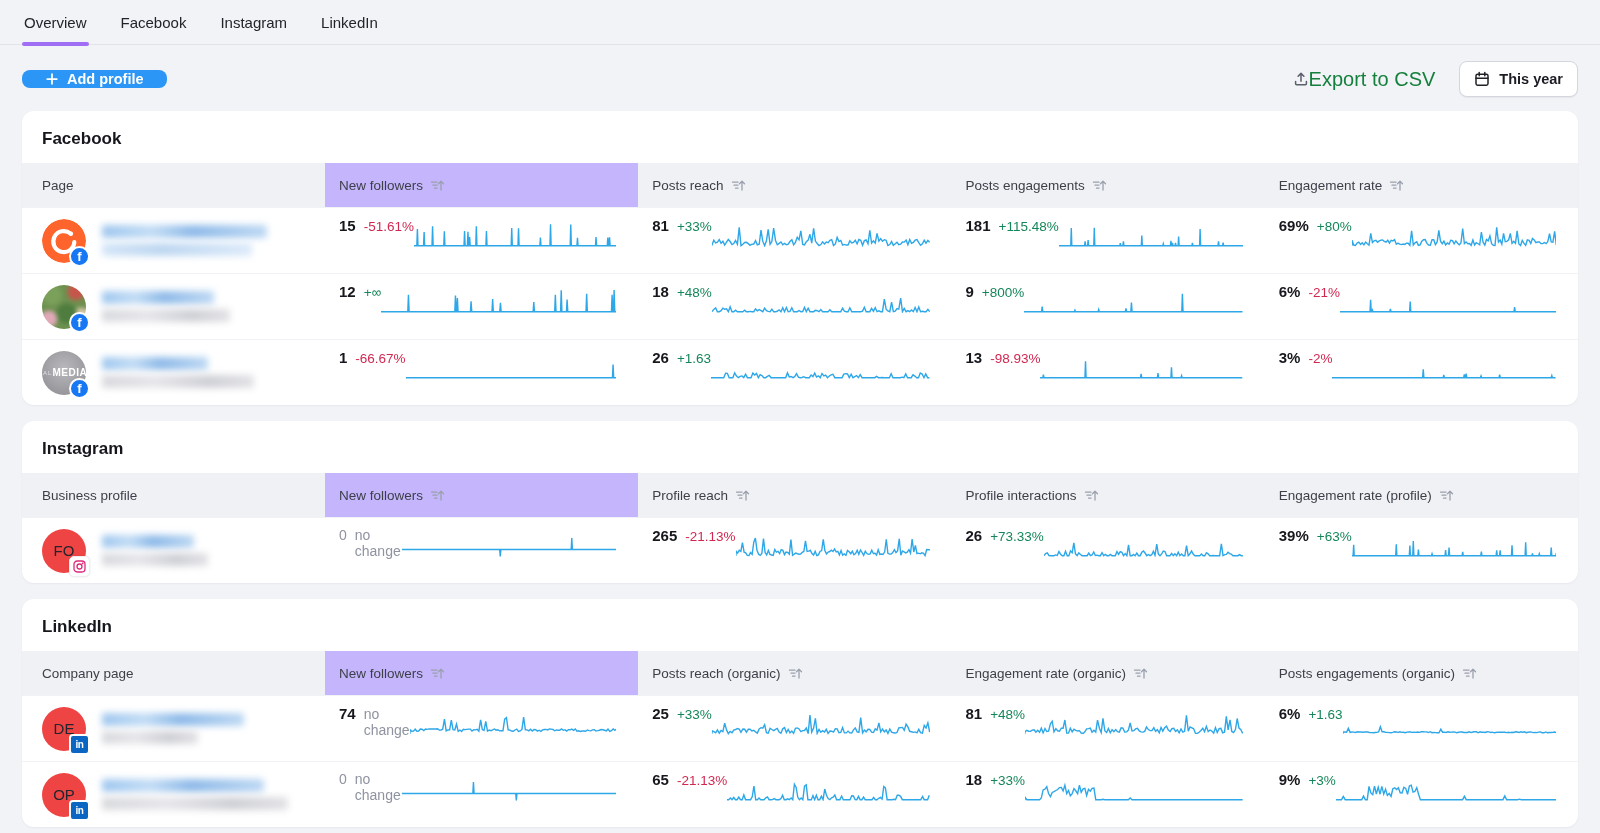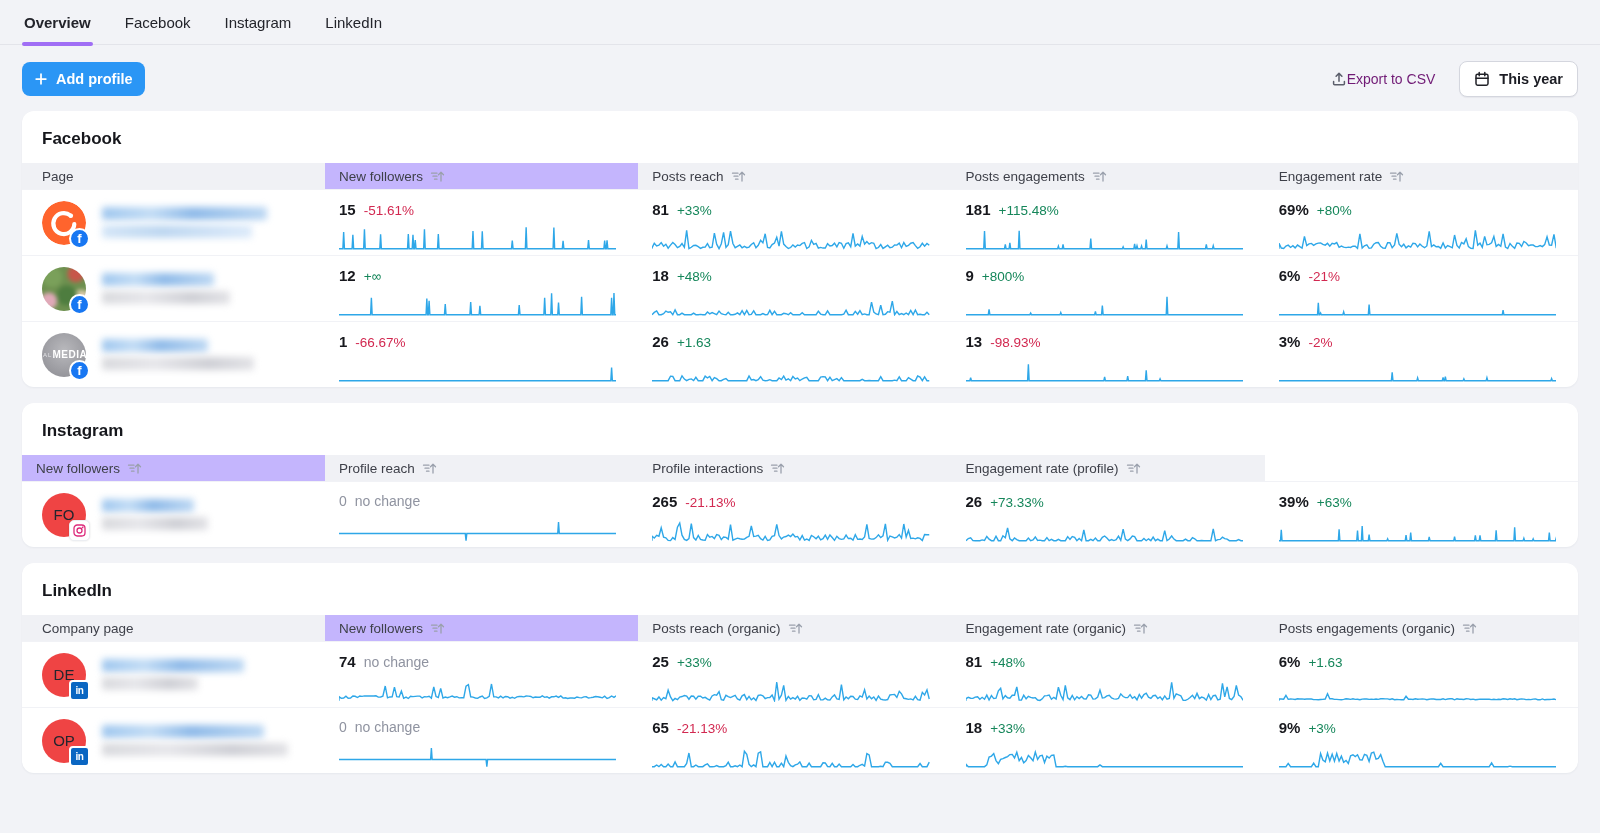--- a/index.html
+++ b/index.html
@@ -10,33 +10,33 @@
   *{box-sizing:border-box}
   html,body{margin:0;padding:0}
   body{
     width:1600px;height:833px;overflow:hidden;
     background:#f2f3f7;color:#1b1c22;
     font-family:"Liberation Sans",sans-serif;
   }
   
   .tabbar{display:flex;gap:30px;padding:0 22px;border-bottom:1px solid #e3e4ea;height:45px;align-items:flex-end}
   .tab{padding:10px 2px 13px;font-size:15px;color:#23242b;cursor:pointer;position:relative;white-space:nowrap}
-  .tab.active{font-weight:700}
+  .tab.active{font-weight:400}
   .tab.active::after{content:'';position:absolute;left:0;right:0;bottom:-2px;height:4px;border-radius:2px;background:var(--purple)}
   
   .toolbar{display:flex;align-items:center;justify-content:space-between;padding:16px 22px 14px}
-  .btn-primary{background:var(--blue);color:#fff;border:none;border-radius:8px;height:34px;padding:0 12px;font-size:14.5px;font-weight:700;display:flex;align-items:center;gap:8px;cursor:pointer;font-family:inherit}
+  .btn-primary{background:var(--blue);color:#fff;border:none;border-radius:8px;height:18px;padding:0 23px;font-size:14.5px;font-weight:700;display:flex;align-items:center;gap:8px;cursor:pointer;font-family:inherit}
   .toolbar-right{display:flex;align-items:center;gap:24px}
-  .export-link{display:flex;align-items:center;gap:0;color:#701a75;font-size:14px;cursor:pointer}
+  .export-link{display:flex;align-items:center;gap:0;color:#15803d;font-size:20px;cursor:pointer}
   .btn-outline{background:#fff;border:1px solid #d4d6de;border-radius:8px;height:36px;padding:1px 14px;display:flex;align-items:center;gap:9px;font-size:14.5px;font-weight:600;color:#1c1d24;cursor:pointer;box-shadow:0 1px 1px rgba(27,28,34,.05);font-family:inherit}
   
   .card{background:#fff;border-radius:12px;margin:0 22px 16px;overflow:hidden;box-shadow:0 1px 2px rgba(27,31,59,.05)}
   .card-title{font-size:17px;font-weight:700;padding:18px 20px 14px;color:#16171c}
   .thead,.trow{display:grid;grid-template-columns:303px 1fr 1fr 1fr 1fr}
-  .th{background:#f0f1f5;height:26px;display:flex;align-items:center;gap:7px;font-size:13.5px;color:#3e4049;padding:0 10px 0 14px;cursor:pointer}
+  .th{background:#f0f1f5;height:44px;display:flex;align-items:center;gap:7px;font-size:13.5px;color:#3e4049;padding:0 10px 0 14px;cursor:pointer}
   .th.entity{padding-left:20px}
   .th.sorted{background:#c4b5fd}
   .trow{min-height:66px;border-top:1px solid #f1f2f6}
   .entity-cell{display:flex;align-items:center;gap:16px;padding:10px 10px 10px 20px;cursor:pointer}
   .avatar{position:relative;width:44px;height:44px;flex:none}
   .av-core{width:44px;height:44px;border-radius:50%;overflow:hidden;position:relative}
   .init-av{background:#ef4444;display:flex;align-items:center;justify-content:center;font-size:15px;color:#23252e;width:100%;height:100%}
   .photo-av{width:100%;height:100%;position:relative}
   .photo-av .tex{position:absolute;inset:-5px;filter:blur(2px);
     background:
@@ -52,21 +52,21 @@
   .cloud-av .w3{font-size:5px;color:#d0d0d4}
   .badge{position:absolute;right:-4px;bottom:-4px;width:21px;height:21px;display:flex;align-items:center;justify-content:center;border:2px solid #fff}
   .badge.facebook{background:var(--fb);border-radius:50%;color:#fff;font-weight:700;font-size:13px}
   .badge.linkedin{background:var(--li);border-radius:4px;color:#fff;font-weight:700;font-size:10px;letter-spacing:-.5px}
   .badge.instagram{background:#fff;border-radius:5px;border:1px solid #eceef2;box-shadow:0 0 2px rgba(0,0,0,.12)}
   .blur-lines{display:flex;flex-direction:column;gap:5px}
   .bl{height:13px;border-radius:2px;filter:blur(3.5px)}
   .bl.blue{background:linear-gradient(90deg,#9ec6ee,#c2dcf5 30%,#8db9e8 55%,#bdd8f3)}
   .bl.lightblue{background:linear-gradient(90deg,#d3e5f7,#bcd6f0 40%,#dceafa)}
   .bl.gray{background:linear-gradient(90deg,#d8d9dd,#e6e6ea 35%,#cecfd5 70%,#e2e2e6)}
-  .metric-cell{padding:9px 22px 4px 14px;display:flex;flex-direction:column;justify-content:center}
+  .metric-cell{padding:9px 22px 4px 14px;display:flex;justify-content:center}
   .vline{display:flex;align-items:baseline;gap:8px;font-size:13.5px;margin-bottom:2px}
   .val{font-weight:700;font-size:15px;color:#17181d}
   .val.muted{color:var(--muted);font-weight:400;font-size:14px}
   .chg.up{color:var(--green)}
   .chg.down{color:var(--red)}
   .chg.neutral{color:var(--muted);font-size:14px}
   svg.spark{width:100%;height:30px;display:block}
   .icon{display:inline-flex;flex:none}
 </style>
 </head>
@@ -309,20 +309,23 @@
           </div>
           <svg class="spark" viewBox="0 0 280 34" preserveAspectRatio="none">
             <path d="M0 32.5 L0 32.5 L2.3 32.5 L4.7 32.5 L7 32.5 L9.3 32.5 L11.7 32.5 L14 32.5 L16.3 32.5 L18.7 32.5 L21 32.5 L23.3 32.5 L25.7 32.5 L28 32.5 L30.3 32.5 L32.7 32.5 L35 32.5 L37.3 32.5 L39.7 32.5 L42 32.5 L44.3 32.5 L46.7 32.5 L49 32.5 L51.3 32.5 L53.7 32.5 L56 32.5 L58.3 32.5 L60.7 32.5 L63 32.5 L65.3 32.5 L67.7 32.5 L70 32.5 L72.3 32.5 L74.7 32.5 L77 32.5 L79.3 32.5 L81.7 32.5 L84 32.5 L86.3 32.5 L88.7 32.5 L91 32.5 L93.3 32.5 L95.7 32.5 L98 32.5 L100.3 32.5 L102.7 32.5 L105 32.5 L107.3 32.5 L109.7 32.5 L112 32.5 L113.5 32.5 L114.3 22.9 L115.1 32.5 L116.7 32.5 L119 32.5 L121.3 32.5 L123.7 32.5 L126 32.5 L128.3 32.5 L130.7 32.5 L133 32.5 L135.3 32.5 L137.7 32.5 L139.2 32.5 L140 29.3 L140.8 32.5 L142.3 32.5 L144.7 32.5 L147 32.5 L149.3 32.5 L151.7 32.5 L154 32.5 L156.3 32.5 L158.7 32.5 L161 32.5 L163.3 32.5 L164.89999999999998 32.5 L165.7 28.9 L166.5 32.5 L167.2 32.5 L168 28.0 L168.8 32.5 L170.3 32.5 L172.7 32.5 L175 32.5 L177.3 32.5 L179.7 32.5 L182 32.5 L184.3 32.5 L185.89999999999998 32.5 L186.7 30.4 L187.5 32.5 L189 32.5 L191.3 32.5 L193.7 32.5 L196 32.5 L198.3 32.5 L200.7 32.5 L203 32.5 L205.3 32.5 L207.7 32.5 L209.2 32.5 L210 29.1 L210.8 32.5 L212.3 32.5 L214.7 32.5 L217 32.5 L219.3 32.5 L221.7 32.5 L224 32.5 L226.3 32.5 L228.7 32.5 L231 32.5 L233.3 32.5 L235.7 32.5 L238 32.5 L240.3 32.5 L242.7 32.5 L245 32.5 L247.3 32.5 L249.7 32.5 L252 32.5 L254.3 32.5 L256.7 32.5 L259 32.5 L261.3 32.5 L263.7 32.5 L266 32.5 L268.3 32.5 L270.7 32.5 L273 32.5 L274.5 32.5 L275.3 30.1 L276.1 32.5 L277.7 32.5 L280 32.5" fill="none" stroke="var(--spark)" stroke-width="1.4" vector-effect="non-scaling-stroke"></path>
           </svg>
         </div>
       </div>
     </section>
     <section class="card">
       <div class="card-title">Instagram</div>
       <div class="thead">
+        <div class="th entity">
+          <span>Business profile</span>
+        </div>
         <div class="th sorted">
           <span>New followers</span>
           <span class="icon">
             <svg width="15" height="13" viewBox="0 0 15 13" fill="none">
               <path d="M1.5 3.2h5.5M3 6.2h4M4.5 9.2h2.5" stroke="#9aa0ac" stroke-width="1.3" stroke-linecap="round"></path>
               <path d="M11 11V2.2M11 2.2 8.5 4.7M11 2.2l2.5 2.5" stroke="#9aa0ac" stroke-width="1.3" stroke-linecap="round" stroke-linejoin="round"></path>
             </svg>
           </span>
         </div>
         <div class="th">

